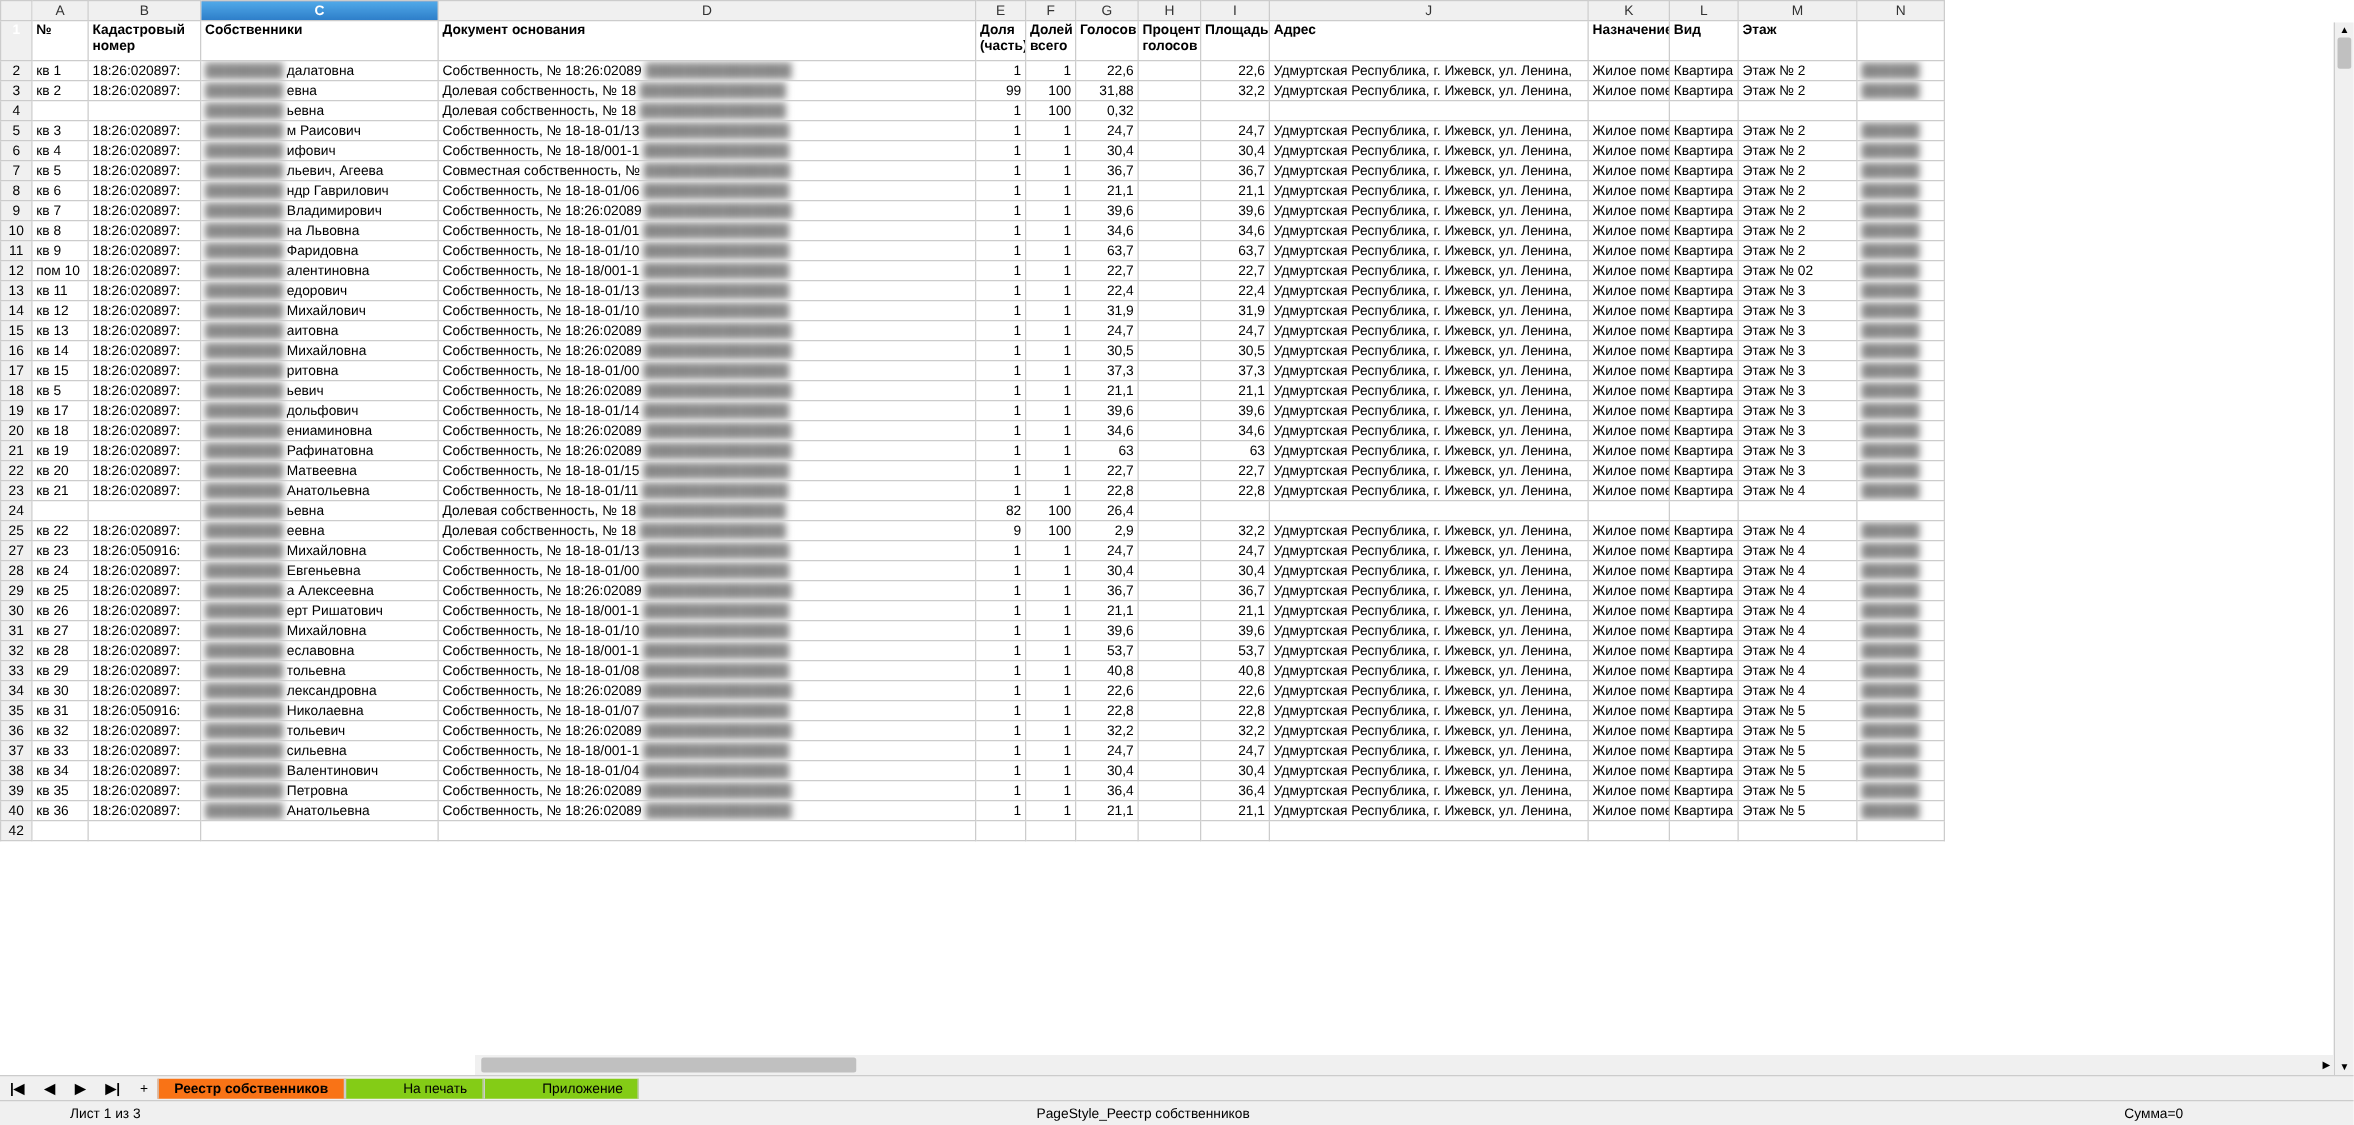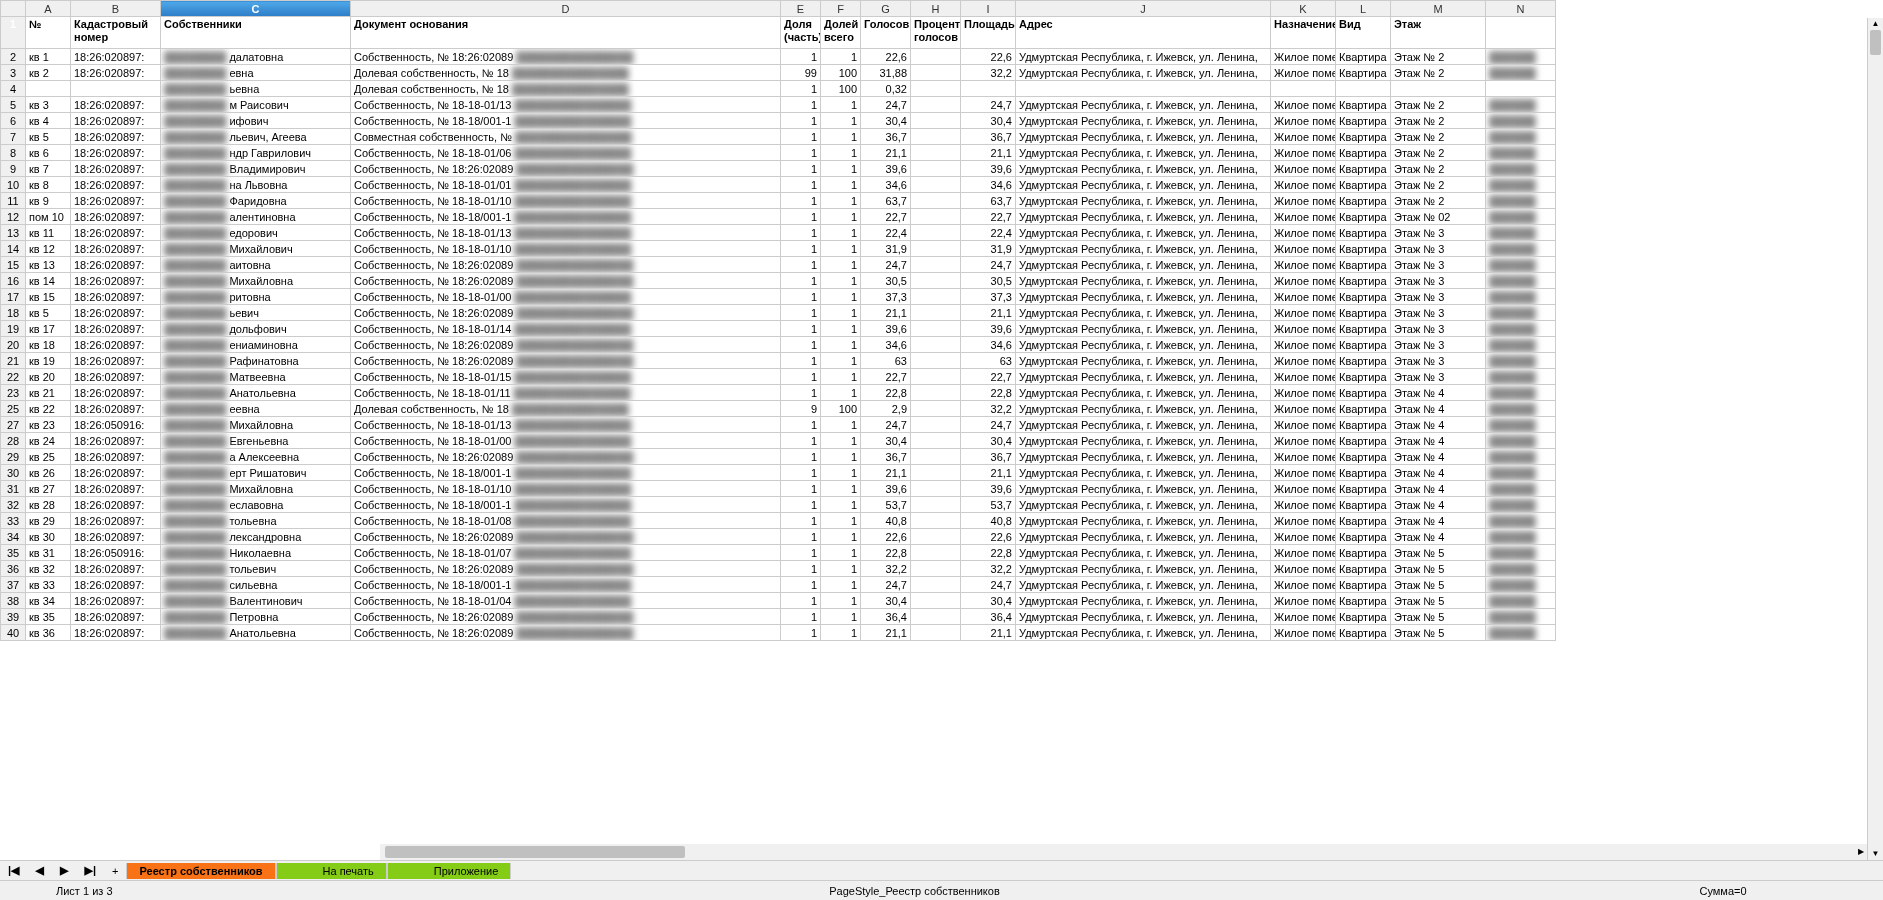--- a/index.html
+++ b/index.html
@@ -450,20 +450,37 @@
           <td class="num">22,8</td>
           <td class="num"></td>
           <td class="num">22,8</td>
           <td>Удмуртская Республика, г. Ижевск, ул. Ленина,</td>
           <td>Жилое поме</td>
           <td>Квартира</td>
           <td>Этаж № 4</td>
           <td><span class="blur">██████</span></td>
         </tr>
         <tr>
+          <td class="row-header">24</td>
+          <td></td>
+          <td></td>
+          <td><span class="blur">████████ </span>ьевна</td>
+          <td>Долевая собственность, № 18<span class="blur"> ███████████████</span></td>
+          <td class="num">82</td>
+          <td class="num">100</td>
+          <td class="num">26,4</td>
+          <td class="num"></td>
+          <td class="num"></td>
+          <td></td>
+          <td></td>
+          <td></td>
+          <td></td>
+          <td></td>
+        </tr>
+        <tr>
           <td class="row-header">25</td>
           <td>кв 22</td>
           <td>18:26:020897:</td>
           <td><span class="blur">████████ </span>еевна</td>
           <td>Долевая собственность, № 18<span class="blur"> ███████████████</span></td>
           <td class="num">9</td>
           <td class="num">100</td>
           <td class="num">2,9</td>
           <td class="num"></td>
           <td class="num">32,2</td>
@@ -703,20 +720,37 @@
           <td class="num">1</td>
           <td class="num">1</td>
           <td class="num">21,1</td>
           <td class="num"></td>
           <td class="num">21,1</td>
           <td>Удмуртская Республика, г. Ижевск, ул. Ленина,</td>
           <td>Жилое поме</td>
           <td>Квартира</td>
           <td>Этаж № 5</td>
           <td><span class="blur">██████</span></td>
+        </tr>
+        <tr>
+          <td class="row-header">42</td>
+          <td></td>
+          <td></td>
+          <td></td>
+          <td></td>
+          <td class="num"></td>
+          <td class="num"></td>
+          <td class="num"></td>
+          <td class="num"></td>
+          <td class="num"></td>
+          <td></td>
+          <td></td>
+          <td></td>
+          <td></td>
+          <td></td>
         </tr>
       </tbody>
 </table>
 </div>
 
 <div class="scrollbar-v">
 <div class="arrow-up">▲</div>
 <div class="thumb"></div>
 <div class="arrow-down">▼</div>
 </div>

